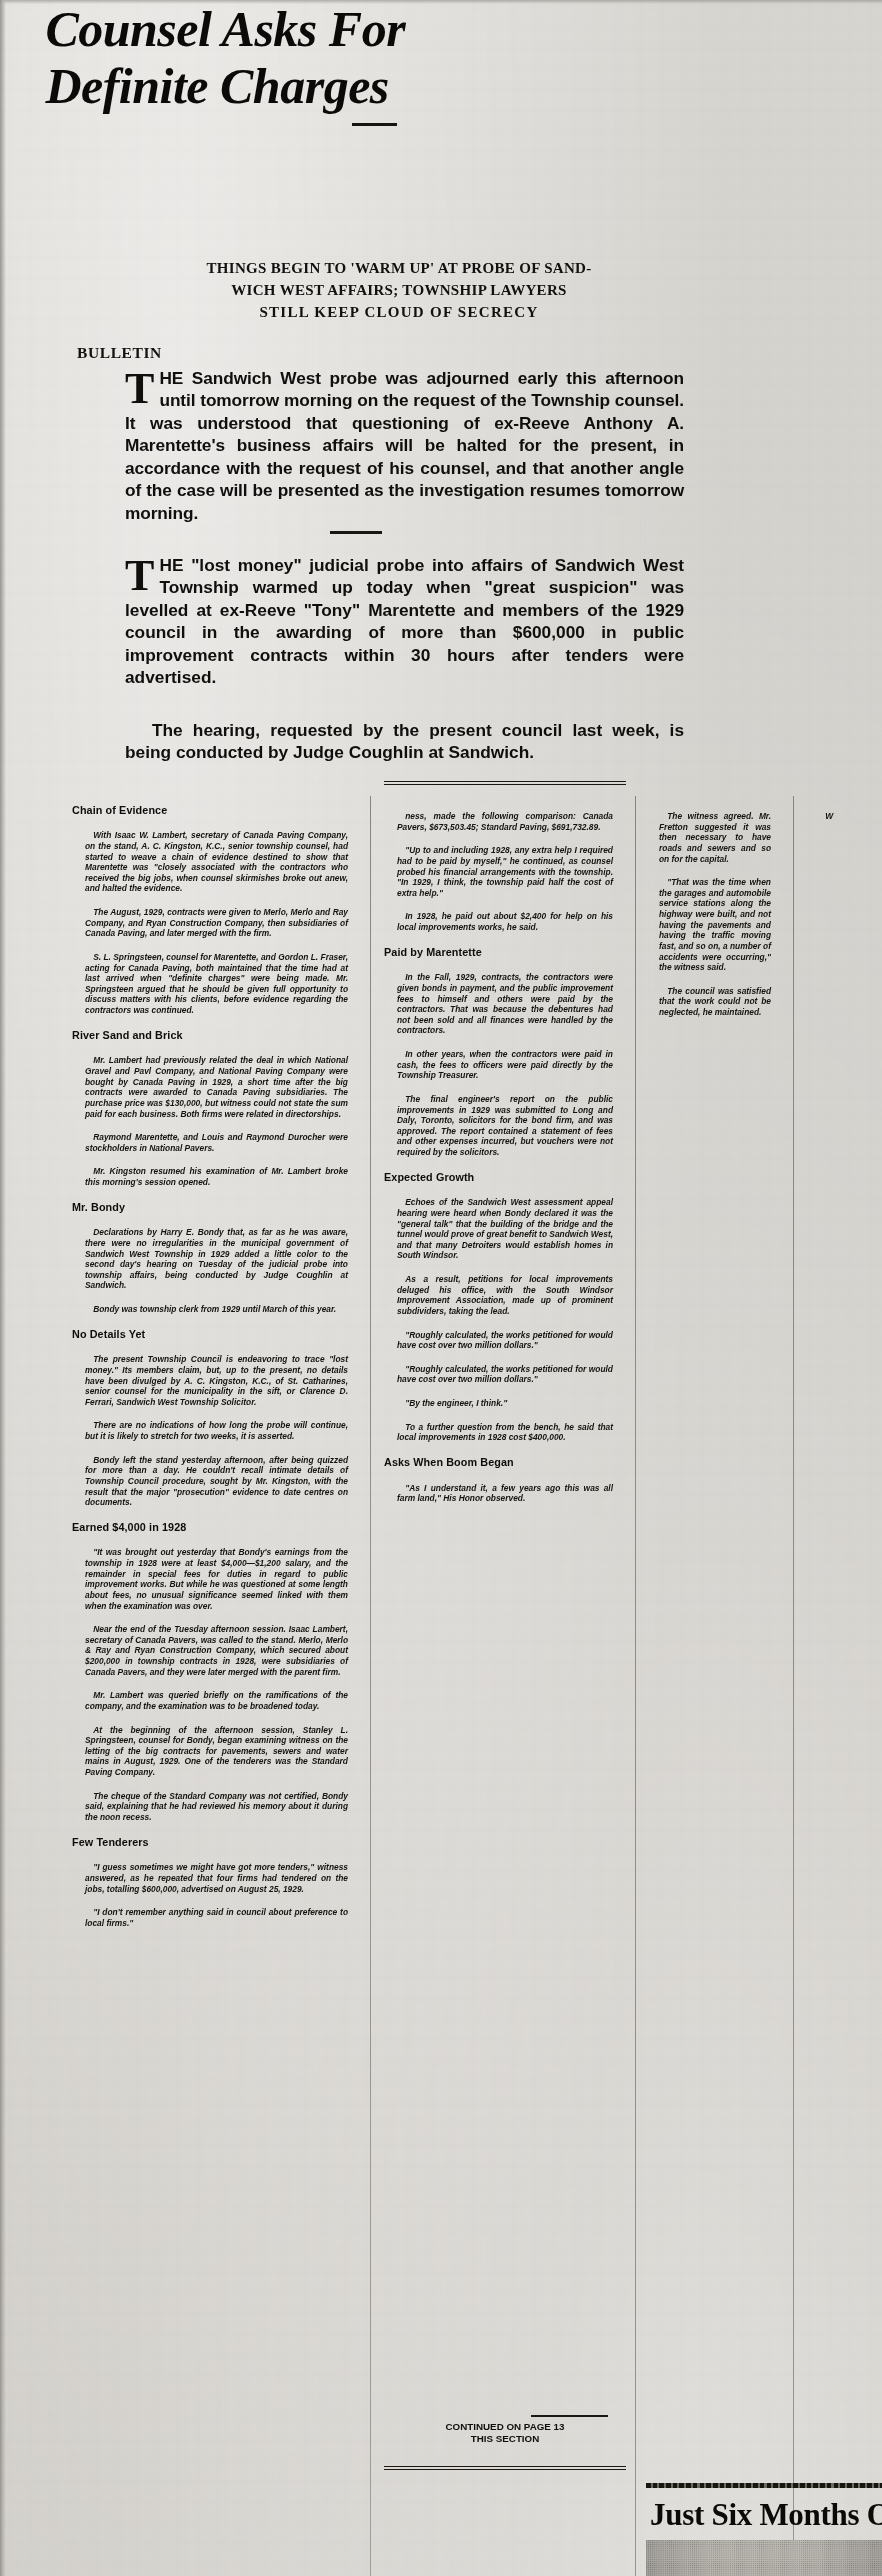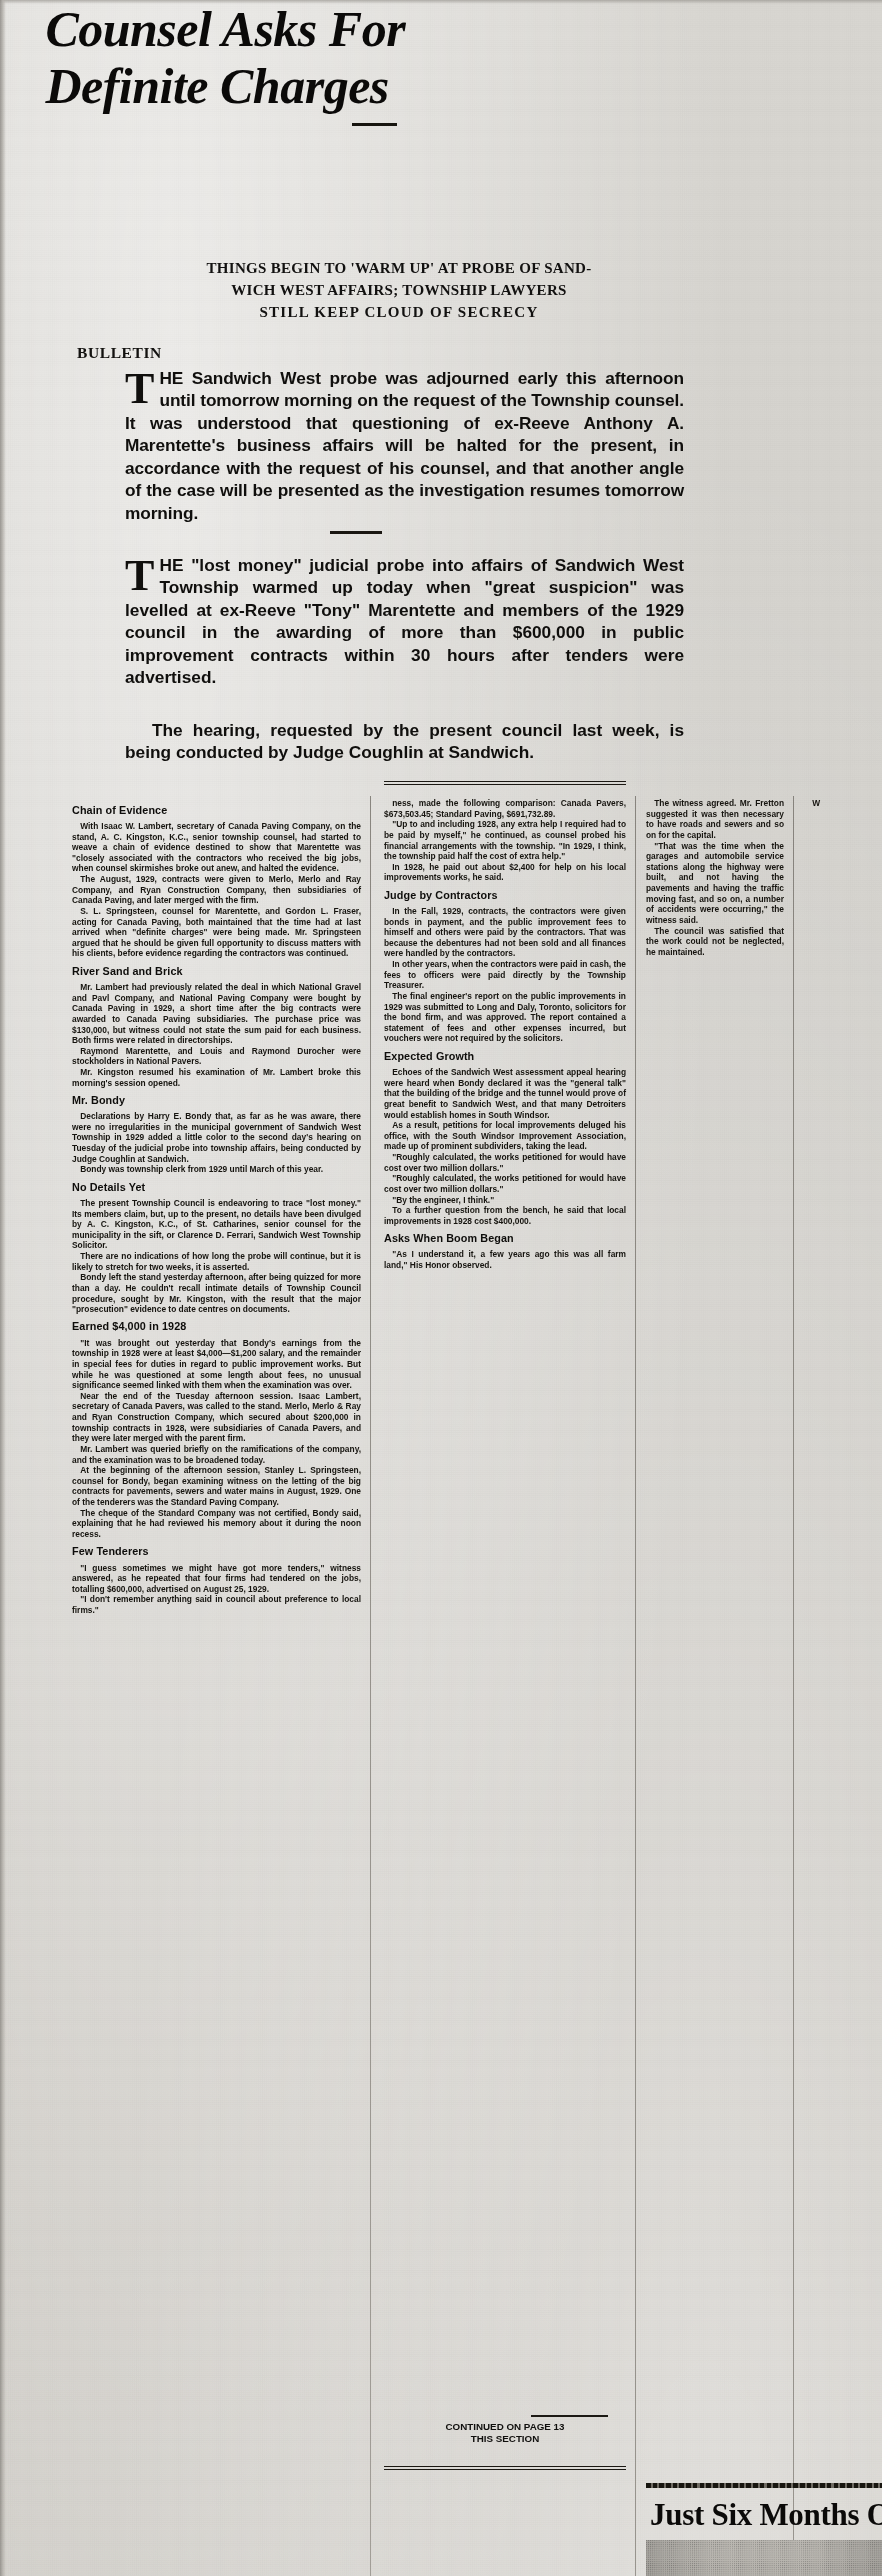--- a/index.html
+++ b/index.html
@@ -110,21 +110,21 @@
   
   .col{
     position:absolute;
     font-family:"Liberation Sans", sans-serif;
     font-size:8.4px;
     line-height:1.265;
     text-align:justify;
     color:#16140f;
     font-weight:600;
   }
-  .col p{margin:0;text-indent:8.2px;}
+  .col p{margin:13px;text-indent:8.2px;font-style:italic;}
   .subhead{
     text-align:left;
     font-family:"Liberation Sans", sans-serif;
     font-weight:700;
     font-size:10.8px;
     letter-spacing:0.1px;
     margin:5.7px 0 3.6px 0;
     text-indent:0;
     color:#0e0d0b;
   }
@@ -240,21 +240,21 @@
       <p>At the beginning of the afternoon session, Stanley L. Springsteen, counsel for Bondy, began examining witness on the letting of the big contracts for pavements, sewers and water mains in August, 1929. One of the tenderers was the Standard Paving Company.</p>
       <p>The cheque of the Standard Company was not certified, Bondy said, explaining that he had reviewed his memory about it during the noon recess.</p>
       <div class="subhead">Few Tenderers</div>
       <p>"I guess sometimes we might have got more tenders," witness answered, as he repeated that four firms had tendered on the jobs, totalling $600,000, advertised on August 25, 1929.</p>
       <p>"I don't remember anything said in council about preference to local firms."</p>
     </div>
   <div class="col" id="col2">
       <p>ness, made the following comparison: Canada Pavers, $673,503.45; Standard Paving, $691,732.89.</p>
       <p>"Up to and including 1928, any extra help I required had to be paid by myself," he continued, as counsel probed his financial arrangements with the township. "In 1929, I think, the township paid half the cost of extra help."</p>
       <p>In 1928, he paid out about $2,400 for help on his local improvements works, he said.</p>
-      <div class="subhead">Judge by Contractors</div>
+      <div class="subhead">Paid by Marentette</div>
       <p>In the Fall, 1929, contracts, the contractors were given bonds in payment, and the public improvement fees to himself and others were paid by the contractors. That was because the debentures had not been sold and all finances were handled by the contractors.</p>
       <p>In other years, when the contractors were paid in cash, the fees to officers were paid directly by the Township Treasurer.</p>
       <p>The final engineer's report on the public improvements in 1929 was submitted to Long and Daly, Toronto, solicitors for the bond firm, and was approved. The report contained a statement of fees and other expenses incurred, but vouchers were not required by the solicitors.</p>
       <div class="subhead">Expected Growth</div>
       <p>Echoes of the Sandwich West assessment appeal hearing were heard when Bondy declared it was the "general talk" that the building of the bridge and the tunnel would prove of great benefit to Sandwich West, and that many Detroiters would establish homes in South Windsor.</p>
       <p>As a result, petitions for local improvements deluged his office, with the South Windsor Improvement Association, made up of prominent subdividers, taking the lead.</p>
       <p>"Roughly calculated, the works petitioned for would have cost over two million dollars."</p>
       <p>"Roughly calculated, the works petitioned for would have cost over two million dollars."</p>
       <p>"By the engineer, I think."</p>
       <p>To a further question from the bench, he said that local improvements in 1928 cost $400,000.</p>

